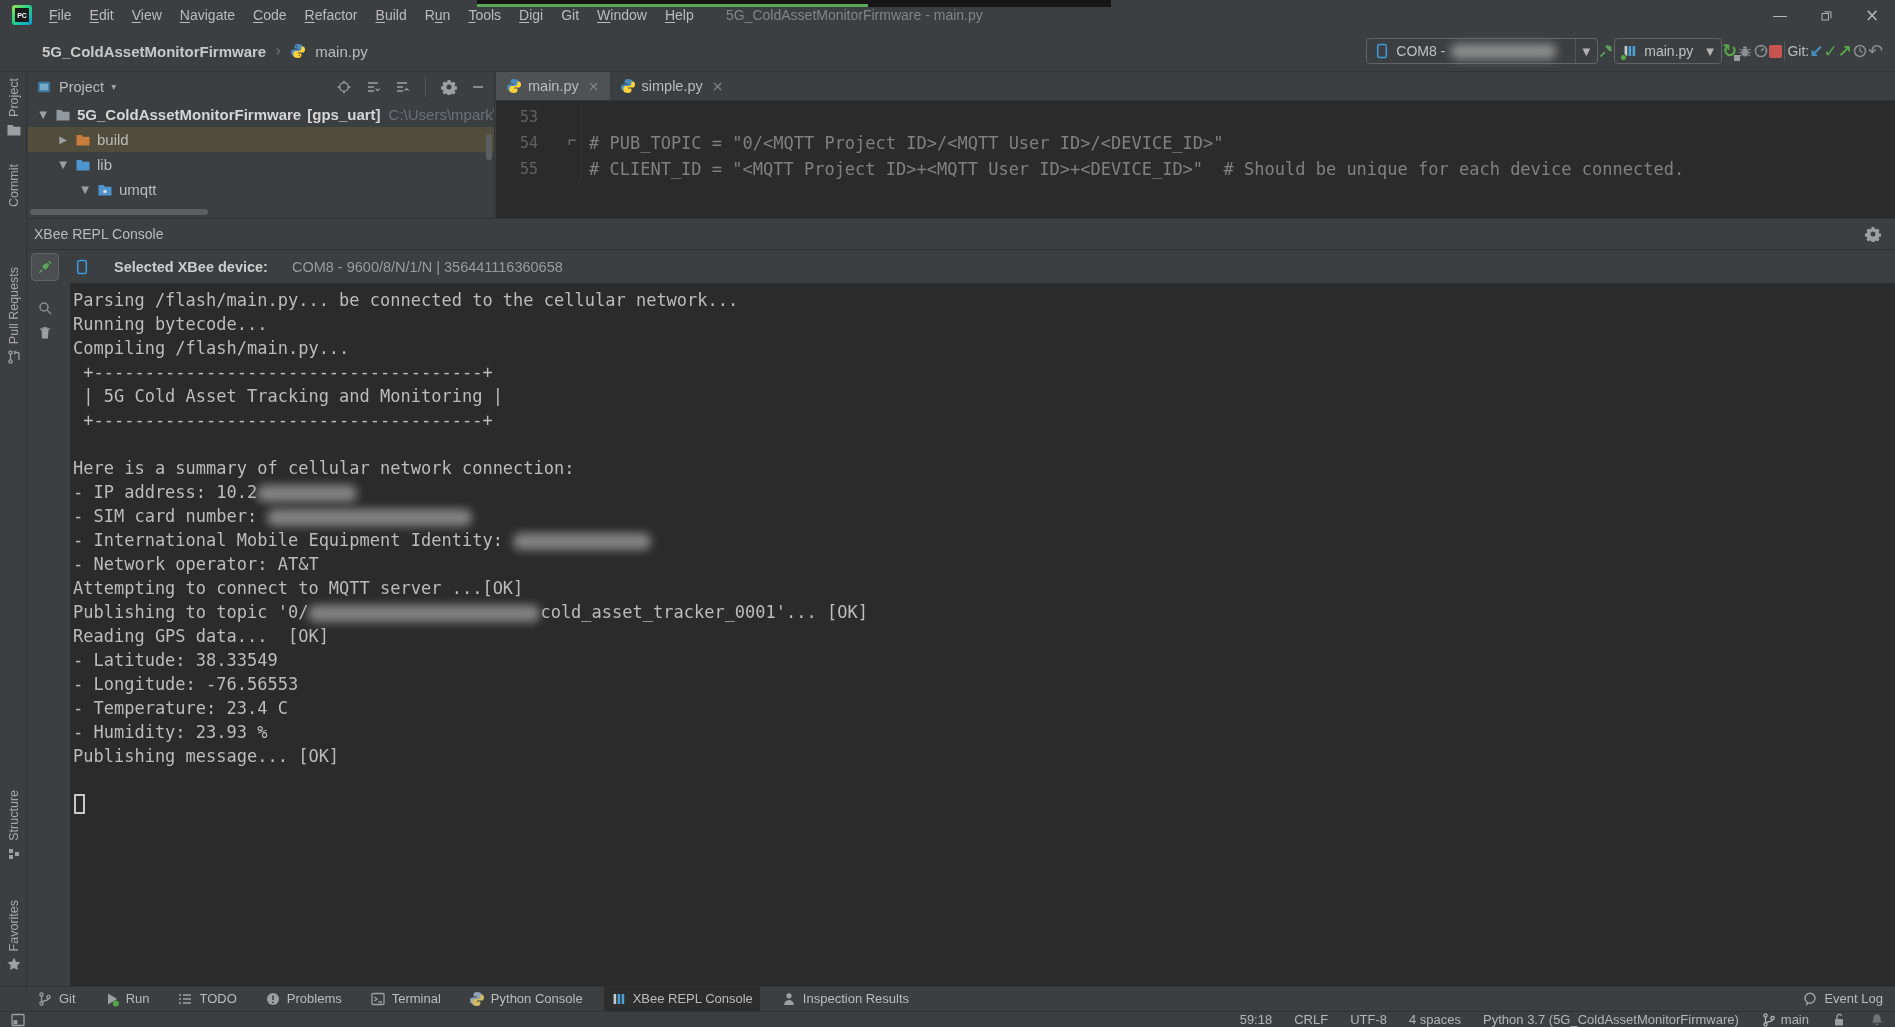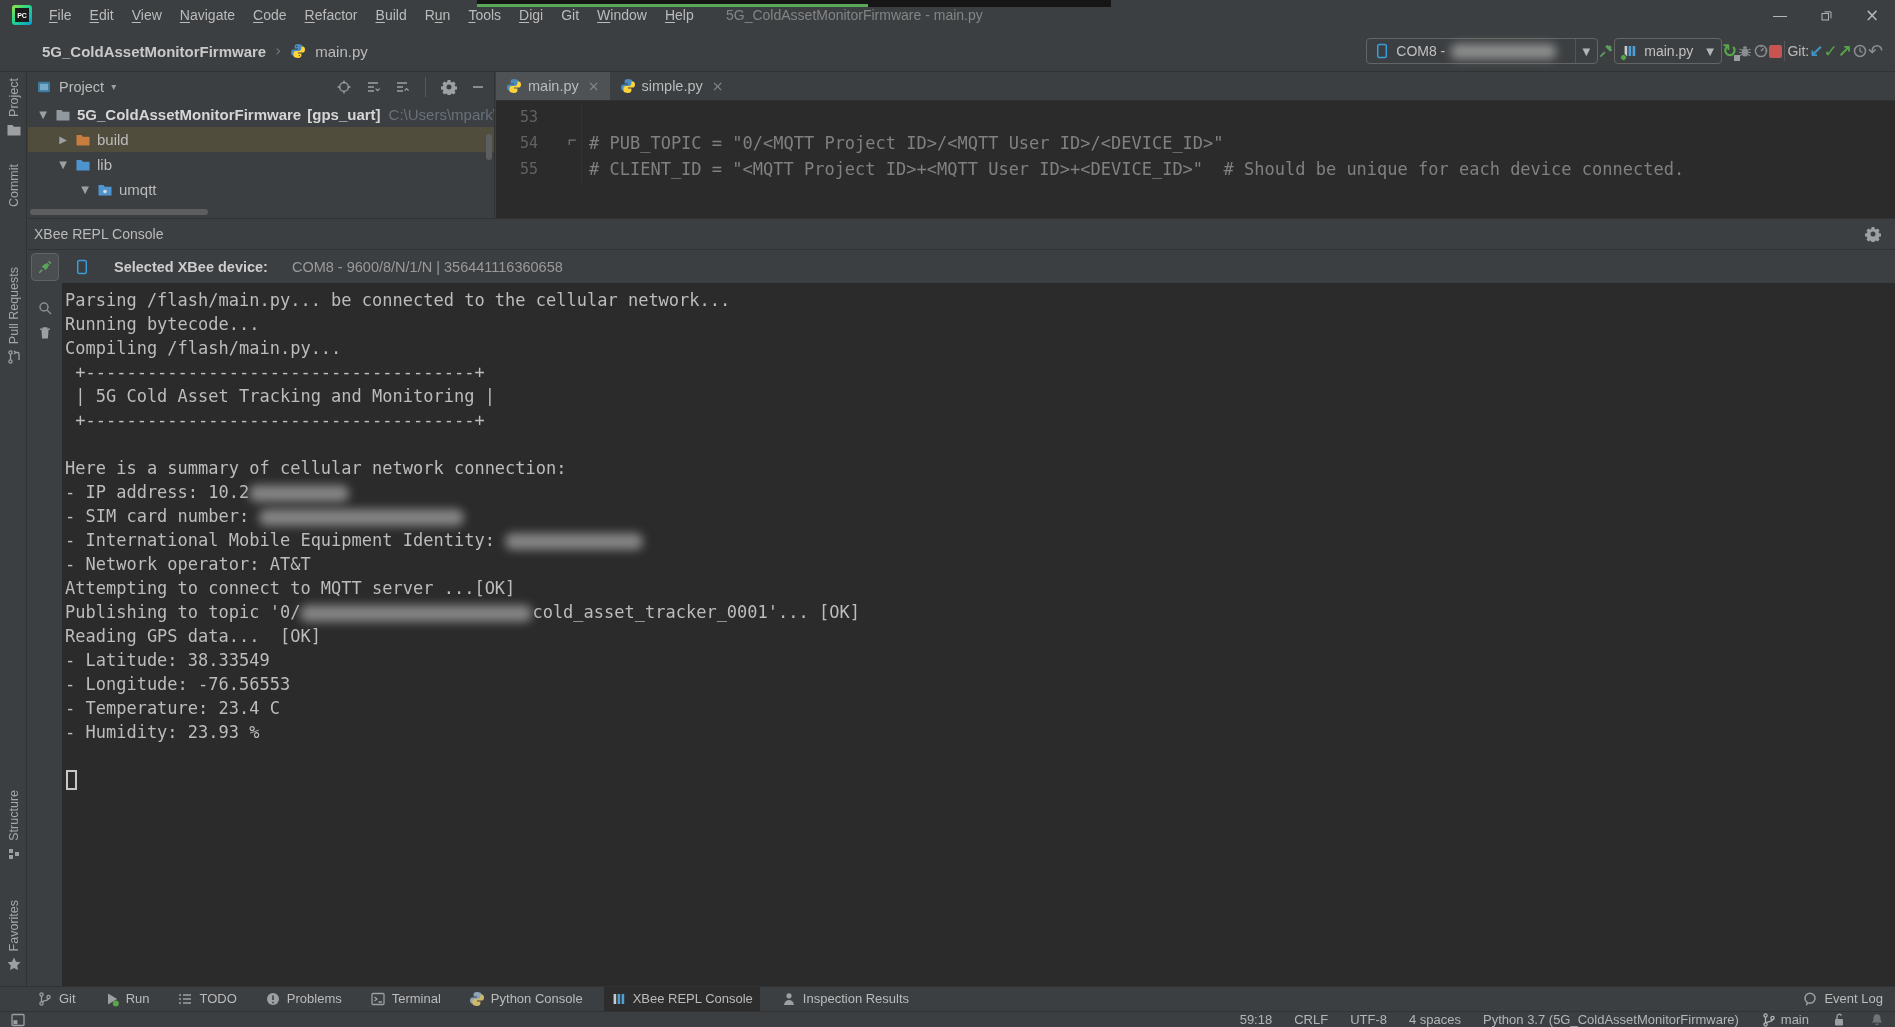--- a/index.html
+++ b/index.html
@@ -76,21 +76,21 @@
   .console-body{display:flex;height:736px;}
   .toolcol{width:34px;flex:0 0 auto;display:flex;flex-direction:column;align-items:center;padding-top:3px;}
   .plug-btn{width:28px;height:28px;border:1px solid #5e6366;border-radius:4px;background:#4a4e50;
             display:flex;align-items:center;justify-content:center;margin-bottom:10px;}
   .toolcol .ticon{margin-top:9px;}
   .console-content{flex:1;display:flex;flex-direction:column;min-width:0;}
   .device-row{height:33px;display:flex;align-items:center;gap:24px;padding-left:12px;font-size:14.5px;flex:0 0 auto;}
   .device-label{font-weight:bold;color:#cdcdcd;}
   .device-value{color:#9a9a9a;}
   .console-output{flex:1;background:#2b2b2b;font-family:"DejaVu Sans Mono",monospace;font-size:17px;
-                  line-height:24px;color:#bcbcbc;padding:5px 16px 0 3px;overflow:hidden;}
+                  line-height:24px;color:#bcbcbc;padding:5px 16px 0 3px;overflow:hidden;margin-left:8px;}
   .cline{white-space:pre;height:24px;}
   .cline .blur{height:17px;border-radius:8px;background:#848484;}
   .cursor{display:inline-block;width:11px;height:20px;border:2px solid #c8c8c8;vertical-align:-4px;margin-left:1px;}
 
   
   .bottombar{position:absolute;left:0;top:986px;right:0;height:24px;background:#3c3f41;border-top:1px solid #323232;
              display:flex;align-items:center;padding-left:30px;gap:14px;font-size:13px;color:#bbbbbb;}
   .bitem{display:flex;align-items:center;gap:6px;height:24px;padding:0 7px;white-space:nowrap;}
   .bitem.active{background:#2d2d2d;}
   .eventlog{margin-left:auto;margin-right:12px;display:flex;align-items:center;gap:6px;}
@@ -469,20 +469,21 @@
             <div class="cline">- SIM card number: <span class="blur" style="width: 205px;"></span></div>
             <div class="cline">- International Mobile Equipment Identity: <span class="blur" style="width: 138px;"></span></div>
             <div class="cline">- Network operator: AT&amp;T</div>
             <div class="cline">Attempting to connect to MQTT server ...[OK]</div>
             <div class="cline">Publishing to topic '0/<span class="blur" style="width: 232px;"></span>cold_asset_tracker_0001'... [OK]</div>
             <div class="cline">Reading GPS data...  [OK]</div>
             <div class="cline">- Latitude: 38.33549</div>
             <div class="cline">- Longitude: -76.56553</div>
             <div class="cline">- Temperature: 23.4 C</div>
             <div class="cline">- Humidity: 23.93 %</div>
+            <div class="cline">Publishing message... [OK]</div>
             <div class="cline">&nbsp;</div>
             <div class="cline"><span class="cursor"></span></div>
           </div>
       </div>
     </div>
   </div>
 
   <div class="bottombar" id="bottom-bar">
     <div class="bitem">
         <span class="i16">

